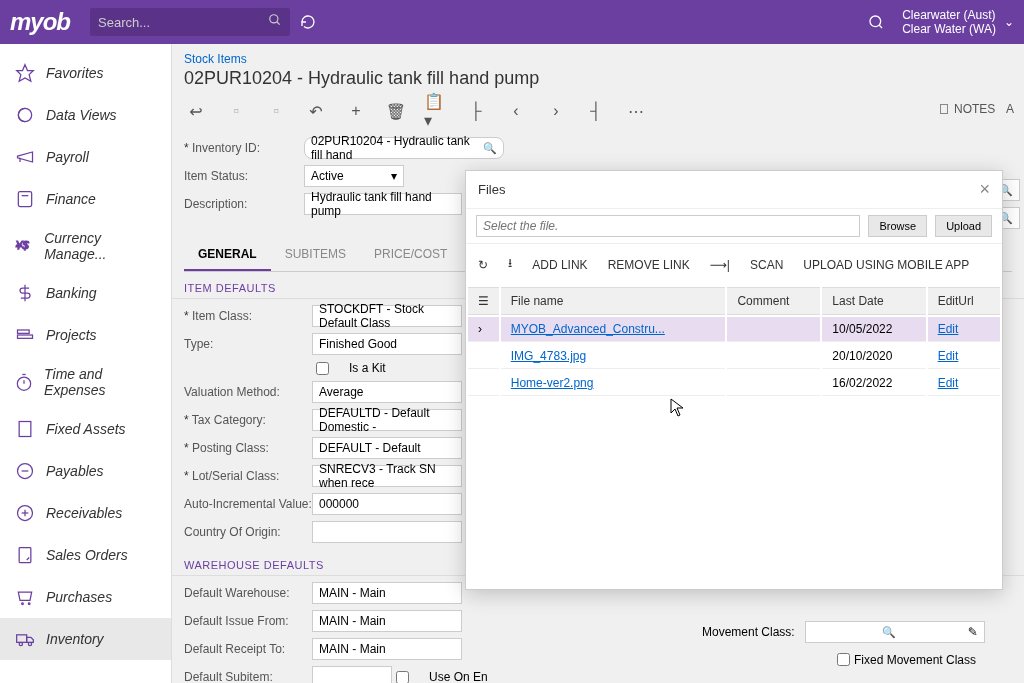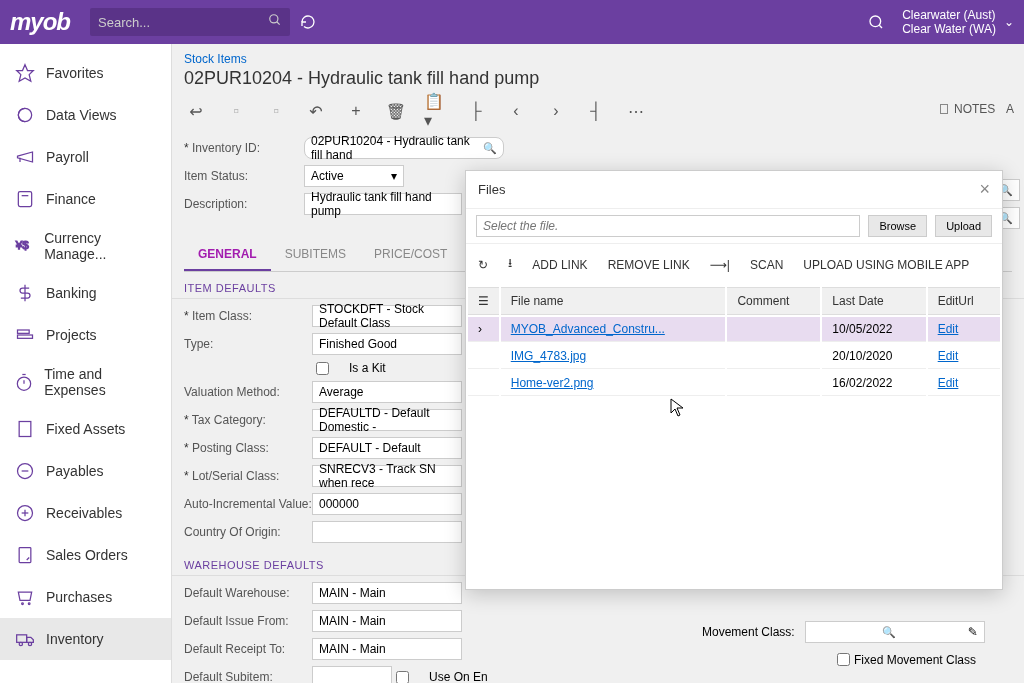--- a/index.html
+++ b/index.html
@@ -9,21 +9,21 @@
 .top-header { background: #6b3fa0; height: 44px; display: flex; align-items: center; padding: 0 10px; color: #fff; }
 .logo { font-size: 24px; font-weight: bold; letter-spacing: -1px; margin-right: 20px; font-style: italic; }
 .search-wrap { background: #5a3388; display: flex; align-items: center; width: 200px; height: 28px; border-radius: 2px; padding: 0 8px; }
 .search-wrap input { background: transparent; border: none; color: #ddd; width: 100%; font-size: 13px; outline: none; }
 .search-wrap input::placeholder { color: #ccc; }
 .hdr-icon { width: 36px; height: 36px; display: flex; align-items: center; justify-content: center; cursor: pointer; color: #fff; }
 .hdr-spacer { flex: 1; }
 .company-bx { text-align: left; font-size: 12px; line-height: 14px; margin: 0 8px; }
 
 
-.sidebar { position: absolute; top: 44px; left: 0; width: 172px; height: calc(100% - 44px); background: #fff; border-right: 1px solid #ddd; padding-top: 8px; }
+.sidebar { position: absolute; top: 44px; left: 0; width: 172px; height: calc(100% - 44px); background: #fff; border-right: 1px solid #ddd; padding-top: 8px; font-style: italic; }
 .side-item { display: flex; align-items: center; padding: 10px 14px; cursor: pointer; font-size: 14px; color: #333; }
 .side-item.active { background: #e8e8e8; }
 .side-icon { width: 22px; height: 22px; margin-right: 10px; display: flex; align-items: center; justify-content: center; color: #6b3fa0; }
 .side-icon svg { width: 20px; height: 20px; }
 
 
 .main { position: absolute; top: 44px; left: 172px; right: 0; bottom: 0; background: #f0f0f0; overflow: hidden; }
 .breadcrumb { color: #0066cc; font-size: 12px; padding: 8px 12px 2px; }
 .page-title { font-size: 18px; padding: 0 12px 6px; color: #333; }
 .toolbar { display: flex; align-items: center; padding: 4px 12px; gap: 16px; }
@@ -38,21 +38,21 @@
 .form-input.w200 { width: 200px; border-radius: 8px; }
 .form-input.w100 { width: 100px; }
 .lookup-icon { font-size: 11px; color: #888; cursor: pointer; }
 
 .right-fields { position: absolute; left: 530px; top: 135px; }
 .right-fields .form-row .form-label { width: 128px; }
 .right-fields .form-input { width: 190px; }
 
 .tabs { display: flex; border-bottom: 1px solid #ccc; margin: 8px 12px 0; }
 .tab { padding: 8px 14px; font-size: 12px; color: #888; cursor: pointer; }
-.tab.active { color: #a21caf; border-bottom: 2px solid #6b3fa0; font-weight: bold; }
+.tab.active { color: #000000; border-bottom: 2px solid #6b3fa0; font-weight: bold; }
 
 .section-hdr { color: #6b3fa0; font-size: 11px; padding: 10px 12px 4px; border-bottom: 1px solid #ddd; margin-bottom: 6px; letter-spacing: 0.5px; }
 .detail-area { padding: 0 12px; }
 .detail-area .form-label { width: 128px; }
 .detail-area .form-input { width: 150px; }
 
 .chk-wrap { display: flex; align-items: center; font-size: 12px; gap: 20px; margin-left: 4px; }
 
 
 .dialog { position: absolute; top: 170px; left: 465px; width: 538px; height: 420px; background: #ffffff; box-shadow: 0 4px 20px rgba(0,0,0,0.2); border: 1px solid #ccc; z-index: 100; }

